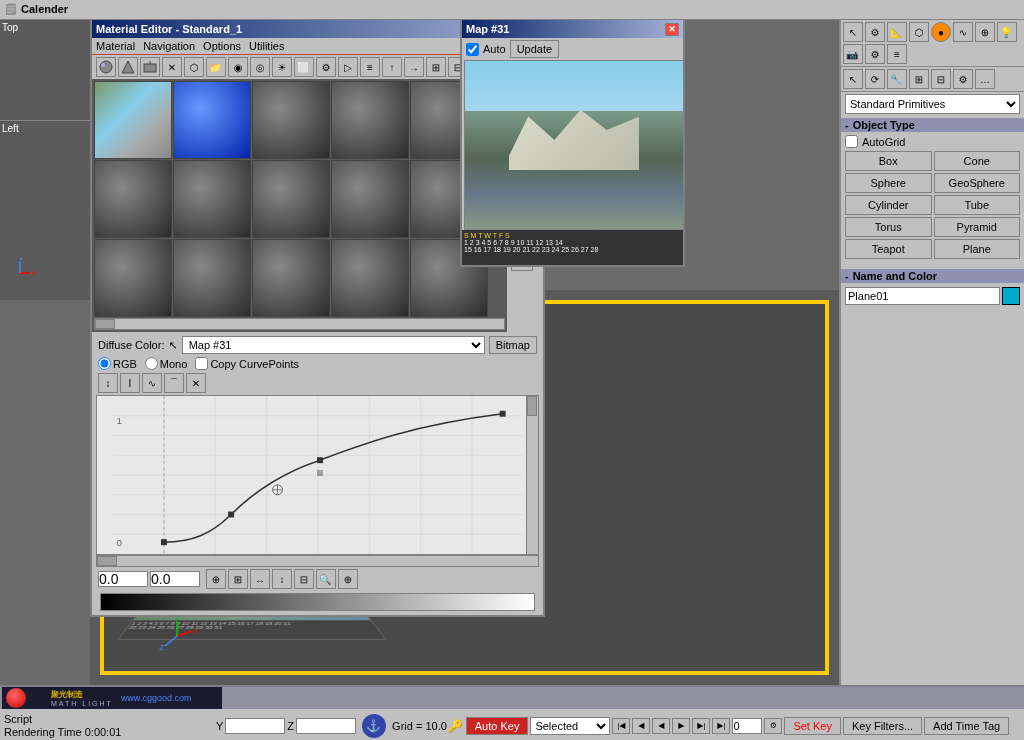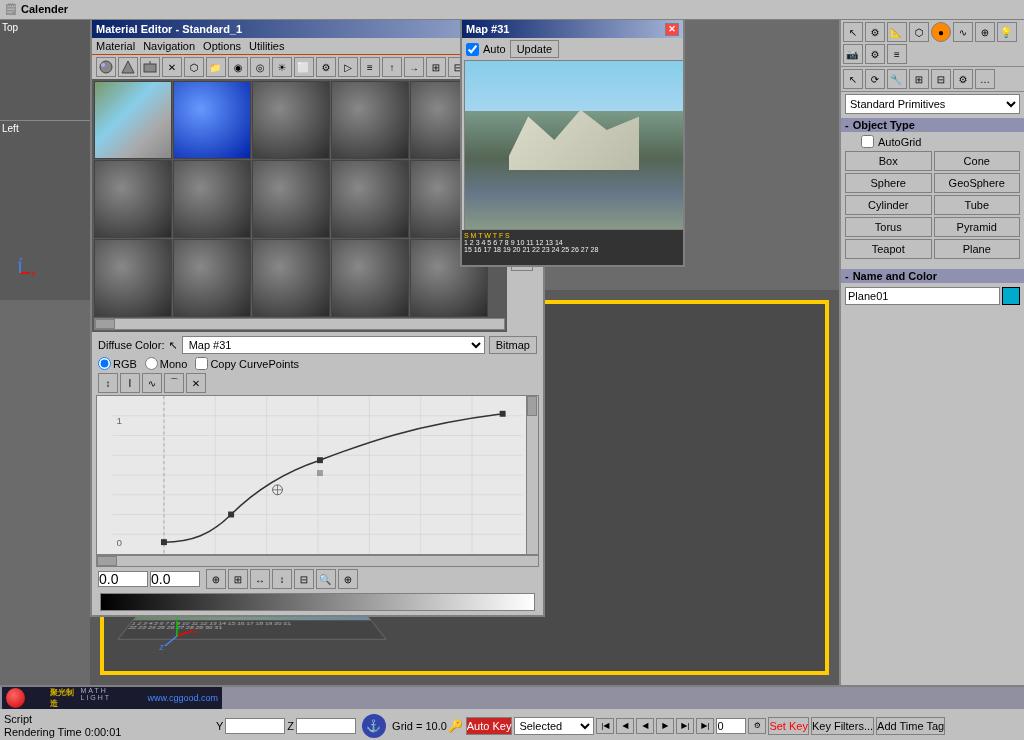--- a/index.html
+++ b/index.html
@@ -316,21 +316,20 @@
       background: #c0c0c0;
       border: 1px solid #808080;
       cursor: pointer;
       font-size: 11px;
     }
     .autogrid-row {
       display: flex;
       align-items: center;
       gap: 4px;
       padding: 1px 4px;
-      margin-left: 16px;
     }
     .name-color-row {
       display: flex;
       align-items: center;
       gap: 2px;
       padding: 2px 4px;
     }
     .name-input {
       flex: 1; height: 18px;
       background: #fff;
@@ -397,21 +396,21 @@
       gap: 2px;
     }
     .time-field {
       width: 60px; height: 16px;
       border: 1px solid #808080;
       font-size: 11px;
       background: #fff;
     }
     .grid-label { font-size: 11px; }
     .key-btn {
-      height: 18px; padding: 0 0;
+      height: 18px; padding: 0 8px;
       background: #c0c0c0;
       border: 1px solid #808080;
       cursor: pointer;
       font-size: 11px;
     }
     .selected-dropdown {
       height: 18px;
       font-size: 11px;
       background: #fff;
       border: 1px solid #808080;
@@ -873,21 +872,21 @@
     <div style="position:absolute; inset:0; border:2px solid #ffcc00; pointer-events:none;"></div>
   </div>
 </div>
 
 <div class="bottom-timeline">
 
   <div class="timeline-track">
 
     <div style="width:220px; background:#1a1a2e; height:22px; display:flex; align-items:center; padding:0 4px; gap:4px;">
       <div class="red-circle"></div>
-      <div style="display:flex; flex-direction:row;padding-left:21px;">
+      <div style="display:flex; flex-direction:column;padding-left:21px;">
         <span style="color:#ccaa00; font-size:8px; font-weight:bold;">聚光制造</span>
         <span style="color:#aaaacc; font-size:7px; letter-spacing:2px;">MATH LIGHT</span>
       </div>
       <span style="color:#4488ff; font-size:9px; margin-left:4px;">www.cggood.com</span>
     </div>
 
   </div>
 
   <div class="bottom-controls">
 

